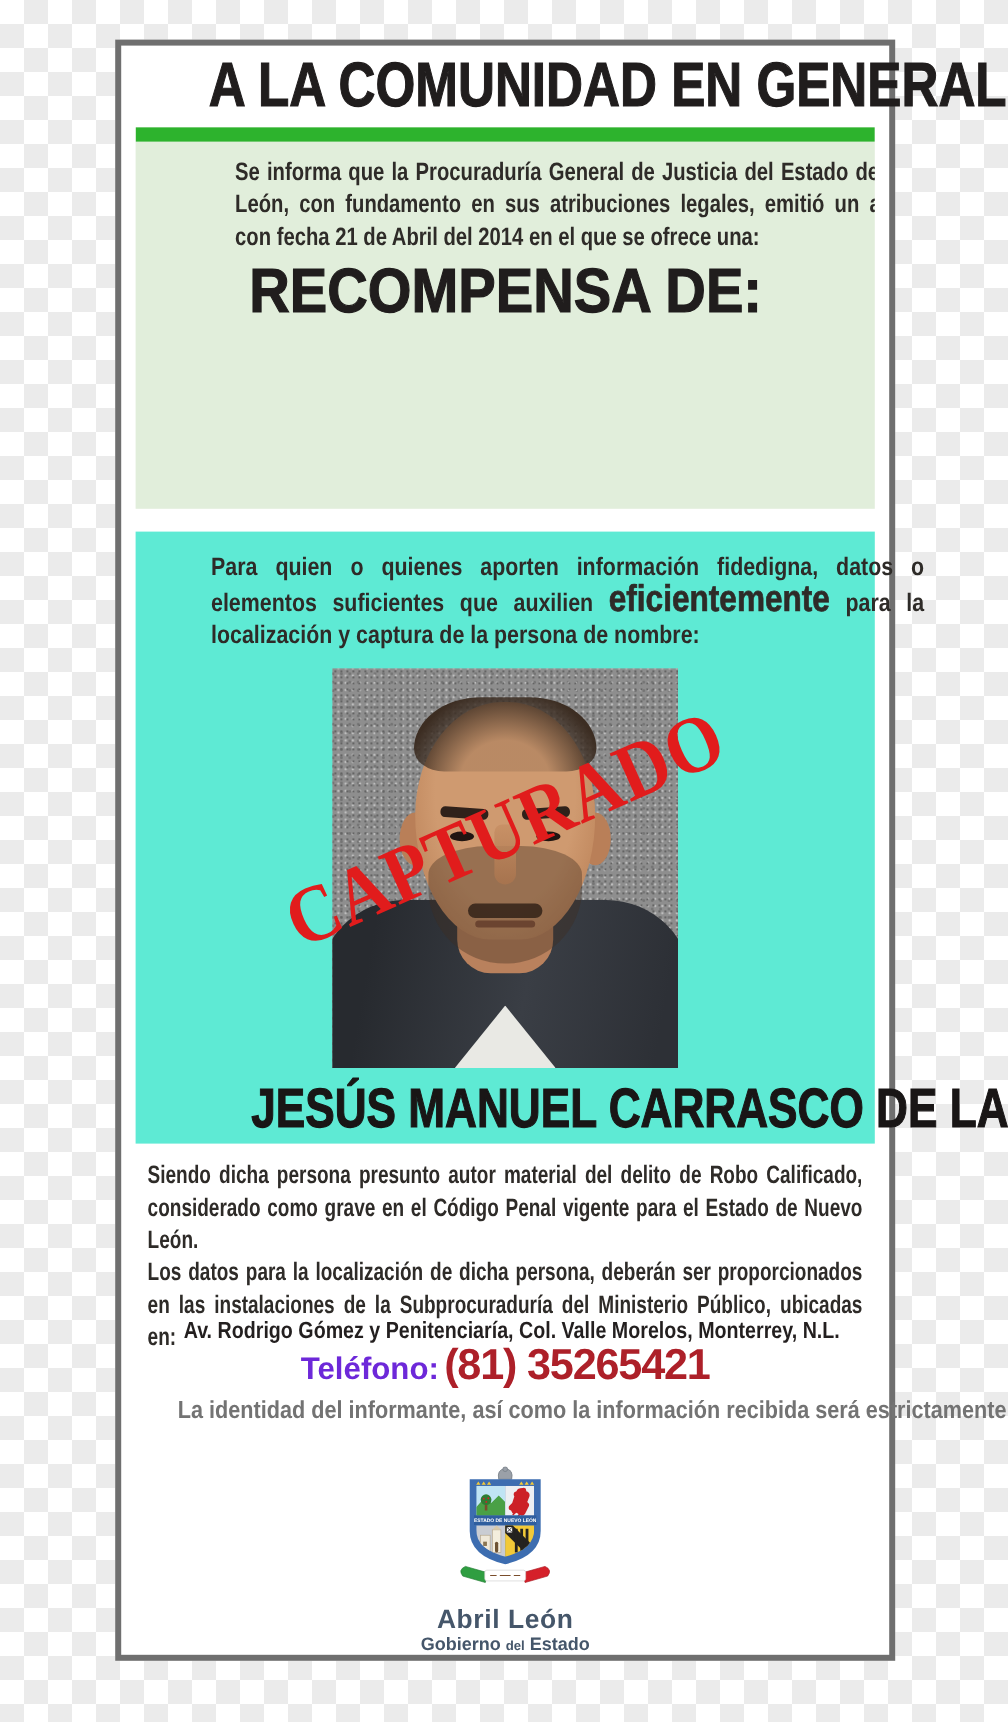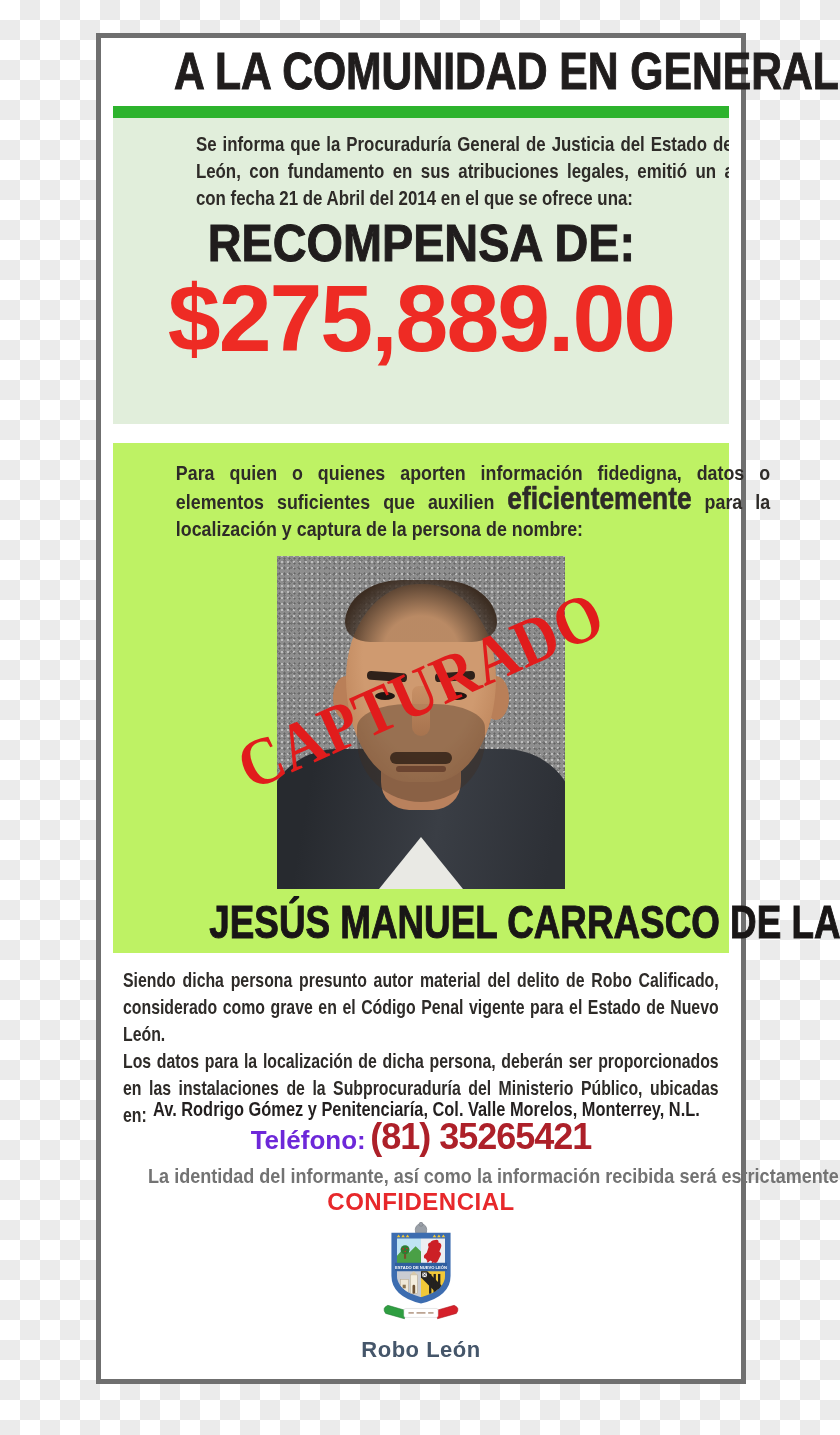--- a/index.html
+++ b/index.html
@@ -30,21 +30,21 @@
   .p-intro-wrap{padding:12px 10px 0;}
   .p-intro{width:740px;transform:scaleX(0.803);}
   .reward-label{margin-top:8px;font-size:52px;line-height:48px;font-weight:bold;color:#201d1d;
     -webkit-text-stroke:1px #201d1d;}
   .reward-label .ccenter{transform:scaleX(0.9);}
   .amount{margin-top:2px;font-size:95px;line-height:98px;font-weight:bold;color:#ee2b24;letter-spacing:-2px;}
   .paren{margin-top:8px;font-size:22px;line-height:27px;font-weight:bold;color:#242020;}
   .paren .ccenter{transform:scaleX(0.9);}
 
   .panel2{position:absolute;top:405px;left:12px;width:616px;height:510px;
-    background:#bef264;}
+    background:#5eead4;}
   .p-info-wrap{padding:16px 10px 0;}
   .p-info{width:700px;transform:scaleX(0.849);}
   .emph{font-size:31px;line-height:26px;-webkit-text-stroke:0.6px #2e2b28;}
 
   .photo{width:288px;height:333px;margin:14px auto 0;position:relative;overflow:hidden;
     background-color:#8e8e8e;
     background-image:
       radial-gradient(circle,#646464 0.8px,transparent 1.3px),
       radial-gradient(circle,#bdbdbd 0.8px,transparent 1.3px),
       radial-gradient(circle,#747474 0.9px,transparent 1.4px);
@@ -126,21 +126,20 @@
     </div>
 
     <div class="panel1">
       <div class="greenbar"></div>
       <div class="p-intro-wrap">
         <div class="para p-intro">Se informa que la Procuraduría General de Justicia del Estado de Nuevo León, con fundamento en sus atribuciones legales, emitió un acuerdo con fecha 21 de Abril del 2014 en el que se ofrece una:</div>
       </div>
       <div class="reward-label c">
         <span class="ccenter">RECOMPENSA DE:</span>
       </div>
-      <div class="amount c">$275,889.00</div>
     </div>
 
     <div class="panel2">
       <div class="p-info-wrap">
         <div class="para p-info"><span>Para quien o quienes aporten información fidedigna, datos o elementos suficientes que auxilien </span><span class="emph">eficientemente</span><span> para la localización y captura de la persona de nombre:</span></div>
       </div>
 
       <div class="photo">
         <div class="ear l"></div>
         <div class="ear r"></div>
@@ -176,21 +175,20 @@
     </div>
 
     <div class="phone">
       <span class="phone-label">Teléfono:</span>
       <span class="phone-number">(81) 35265421</span>
     </div>
 
     <div class="conf1">
       <span class="ccenter">La identidad del informante, así como la información recibida será estrictamente</span>
     </div>
-    <div class="conf2">CONFIDENCIAL</div>
 
     <div class="logo">
       <svg viewBox="0 0 100 125" width="92" height="112">
 
         <g fill="#9aa0a8" stroke="#7c828a" stroke-width="0.8">
           <path d="M44 12 q-2 -9 6 -10 q8 1 6 10 z"></path>
           <circle cx="50" cy="2.6" r="2.2"></circle>
         </g>
 
         <path d="M17 12 h66 v48 q0 23 -33 31 q-33 -8 -33 -31 z" fill="#3d6db0"></path>
@@ -235,17 +233,18 @@
         <rect x="21" y="45.5" width="58" height="9" fill="#2f5e9e"></rect>
         <text x="50" y="52" font-size="4.6" fill="#ffffff" text-anchor="middle" font-family="Liberation Sans, sans-serif" font-weight="bold">ESTADO DE NUEVO LEÓN</text>
 
         <path d="M13 93 l21 6 l-2.5 9 l-21 -6 q-4.5 -6 2.5 -9 z" fill="#2f9e41" stroke="#1f7a30" stroke-width="0.6"></path>
         <path d="M87 93 l-21 6 l2.5 9 l21 -6 q4.5 -6 -2.5 -9 z" fill="#d5202a" stroke="#a81820" stroke-width="0.6"></path>
         <rect x="31" y="96.5" width="38" height="10" rx="2" fill="#ffffff" stroke="#d0d0d0" stroke-width="0.6"></rect>
         <g stroke="#7a4d2b" stroke-width="1">
           <path d="M36 101.5 h6 M45 101.5 h10 M58 101.5 h6"></path>
         </g>
       </svg>
-      <span class="logo-name">Robo León</span>
+      <span class="logo-name">Abril León</span>
+      <span class="logo-sub"><span>Gobierno </span><span class="small">del</span><span> Estado</span></span>
     </div>
 
   </div>
 </div>
 
 </body></html>

